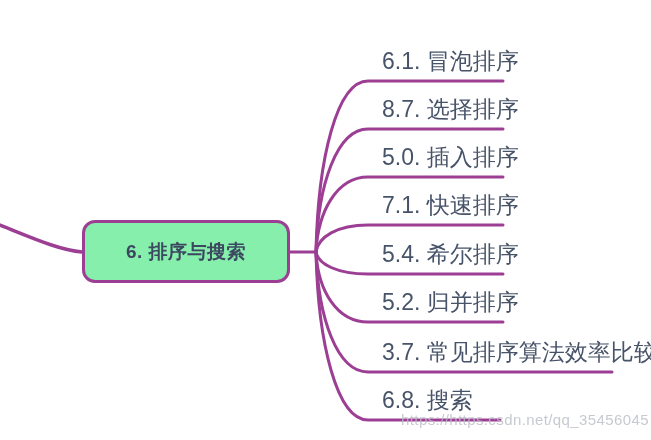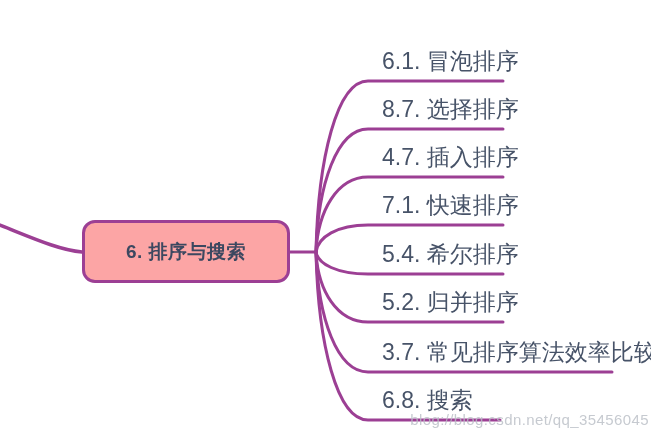--- a/index.html
+++ b/index.html
@@ -22,21 +22,21 @@
     z-index: 1;
   }
   .root-node {
     position: absolute;
     left: 82px;
     top: 220px;
     width: 202px;
     height: 57px;
     border: 3px solid #9c3f94;
     border-radius: 13px;
-    background: #fca5a5;
+    background: #86efac;
     display: flex;
     align-items: center;
     justify-content: center;
     z-index: 2;
   }
   .root-node .root-label {
     font-size: 19px;
     font-weight: bold;
     color: #3c4860;
     letter-spacing: 0.5px;
@@ -84,22 +84,22 @@
       <path d="M 316,252 C 318,344 337,420 368,420 L 500,420"></path>
     </g>
   </svg>
 
   <div class="root-node">
     <span class="root-label">6. 排序与搜索</span>
   </div>
 
   <div class="branch-label" style="top:50px">6.1. 冒泡排序</div>
   <div class="branch-label" style="top:98px">8.7. 选择排序</div>
-  <div class="branch-label" style="top:146px">4.7. 插入排序</div>
+  <div class="branch-label" style="top:146px">5.0. 插入排序</div>
   <div class="branch-label" style="top:194px">7.1. 快速排序</div>
   <div class="branch-label" style="top:243px">5.4. 希尔排序</div>
   <div class="branch-label" style="top:291px">5.2. 归并排序</div>
   <div class="branch-label" style="top:341px">3.7. 常见排序算法效率比较</div>
   <div class="branch-label" style="top:389px">6.8. 搜索</div>
 
-  <div class="watermark">blog://blog.csdn.net/qq_35456045</div>
+  <div class="watermark">https://https.csdn.net/qq_35456045</div>
 
 </div>
 
 </body></html>

